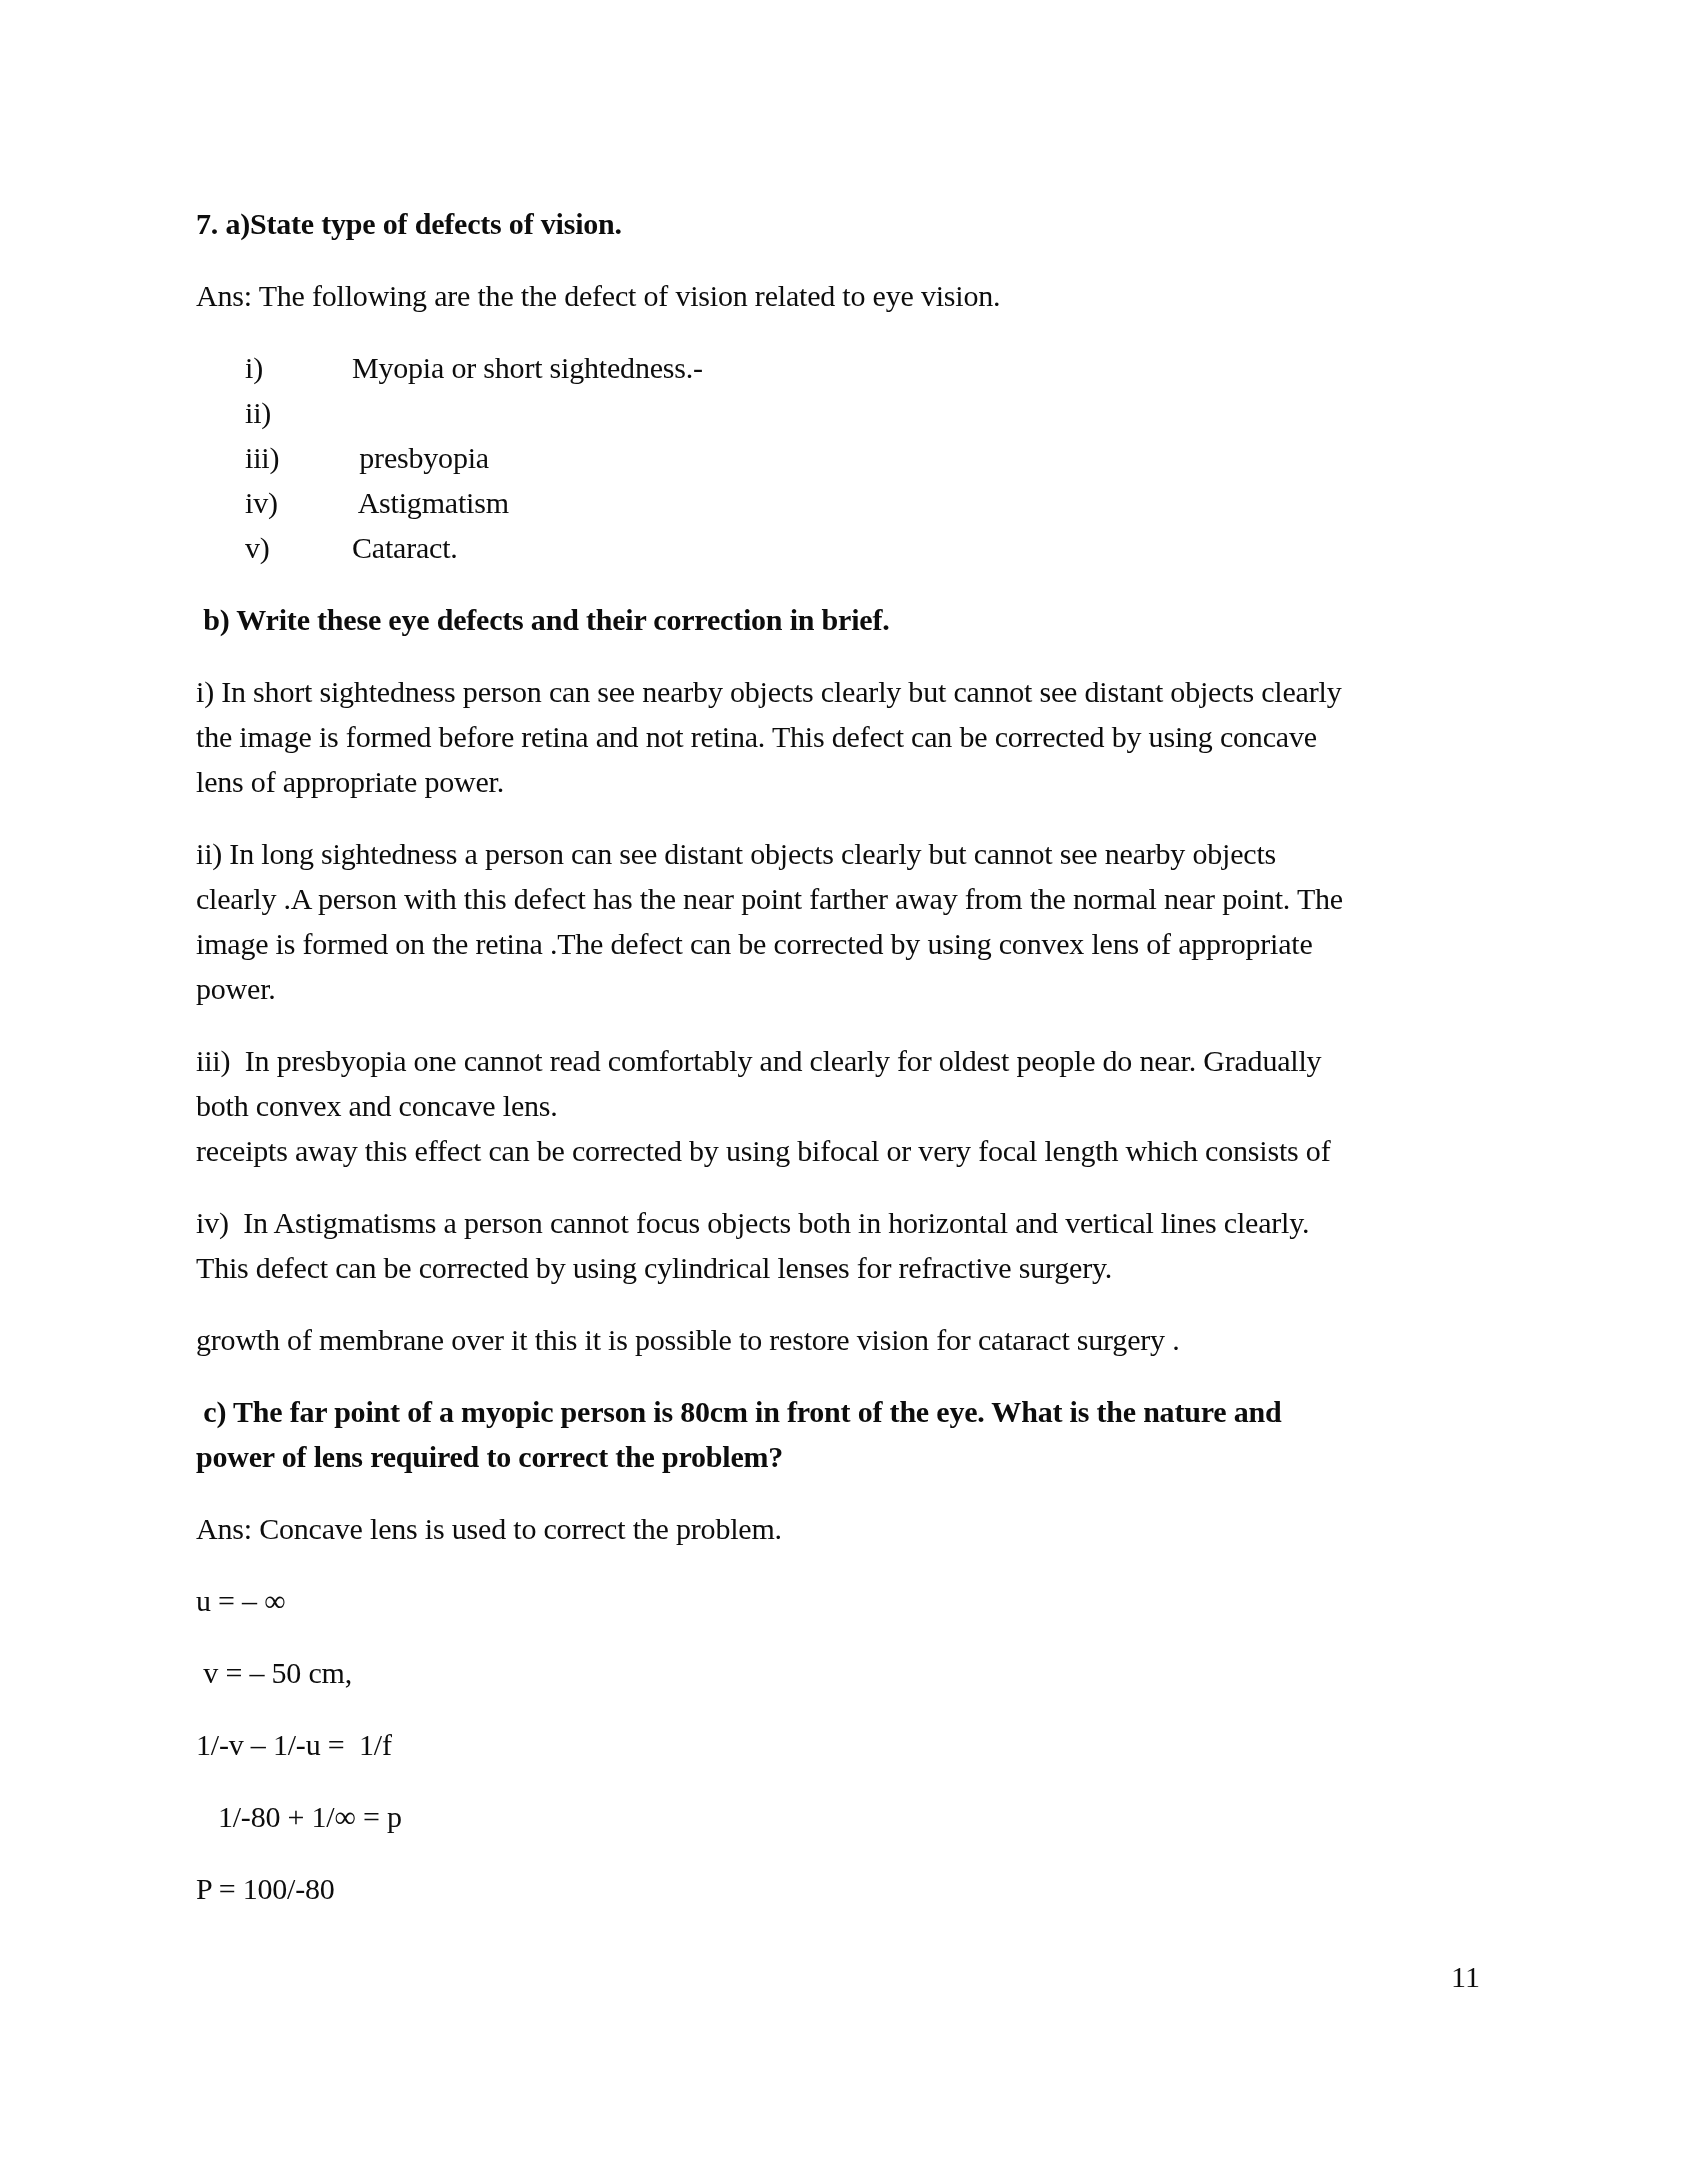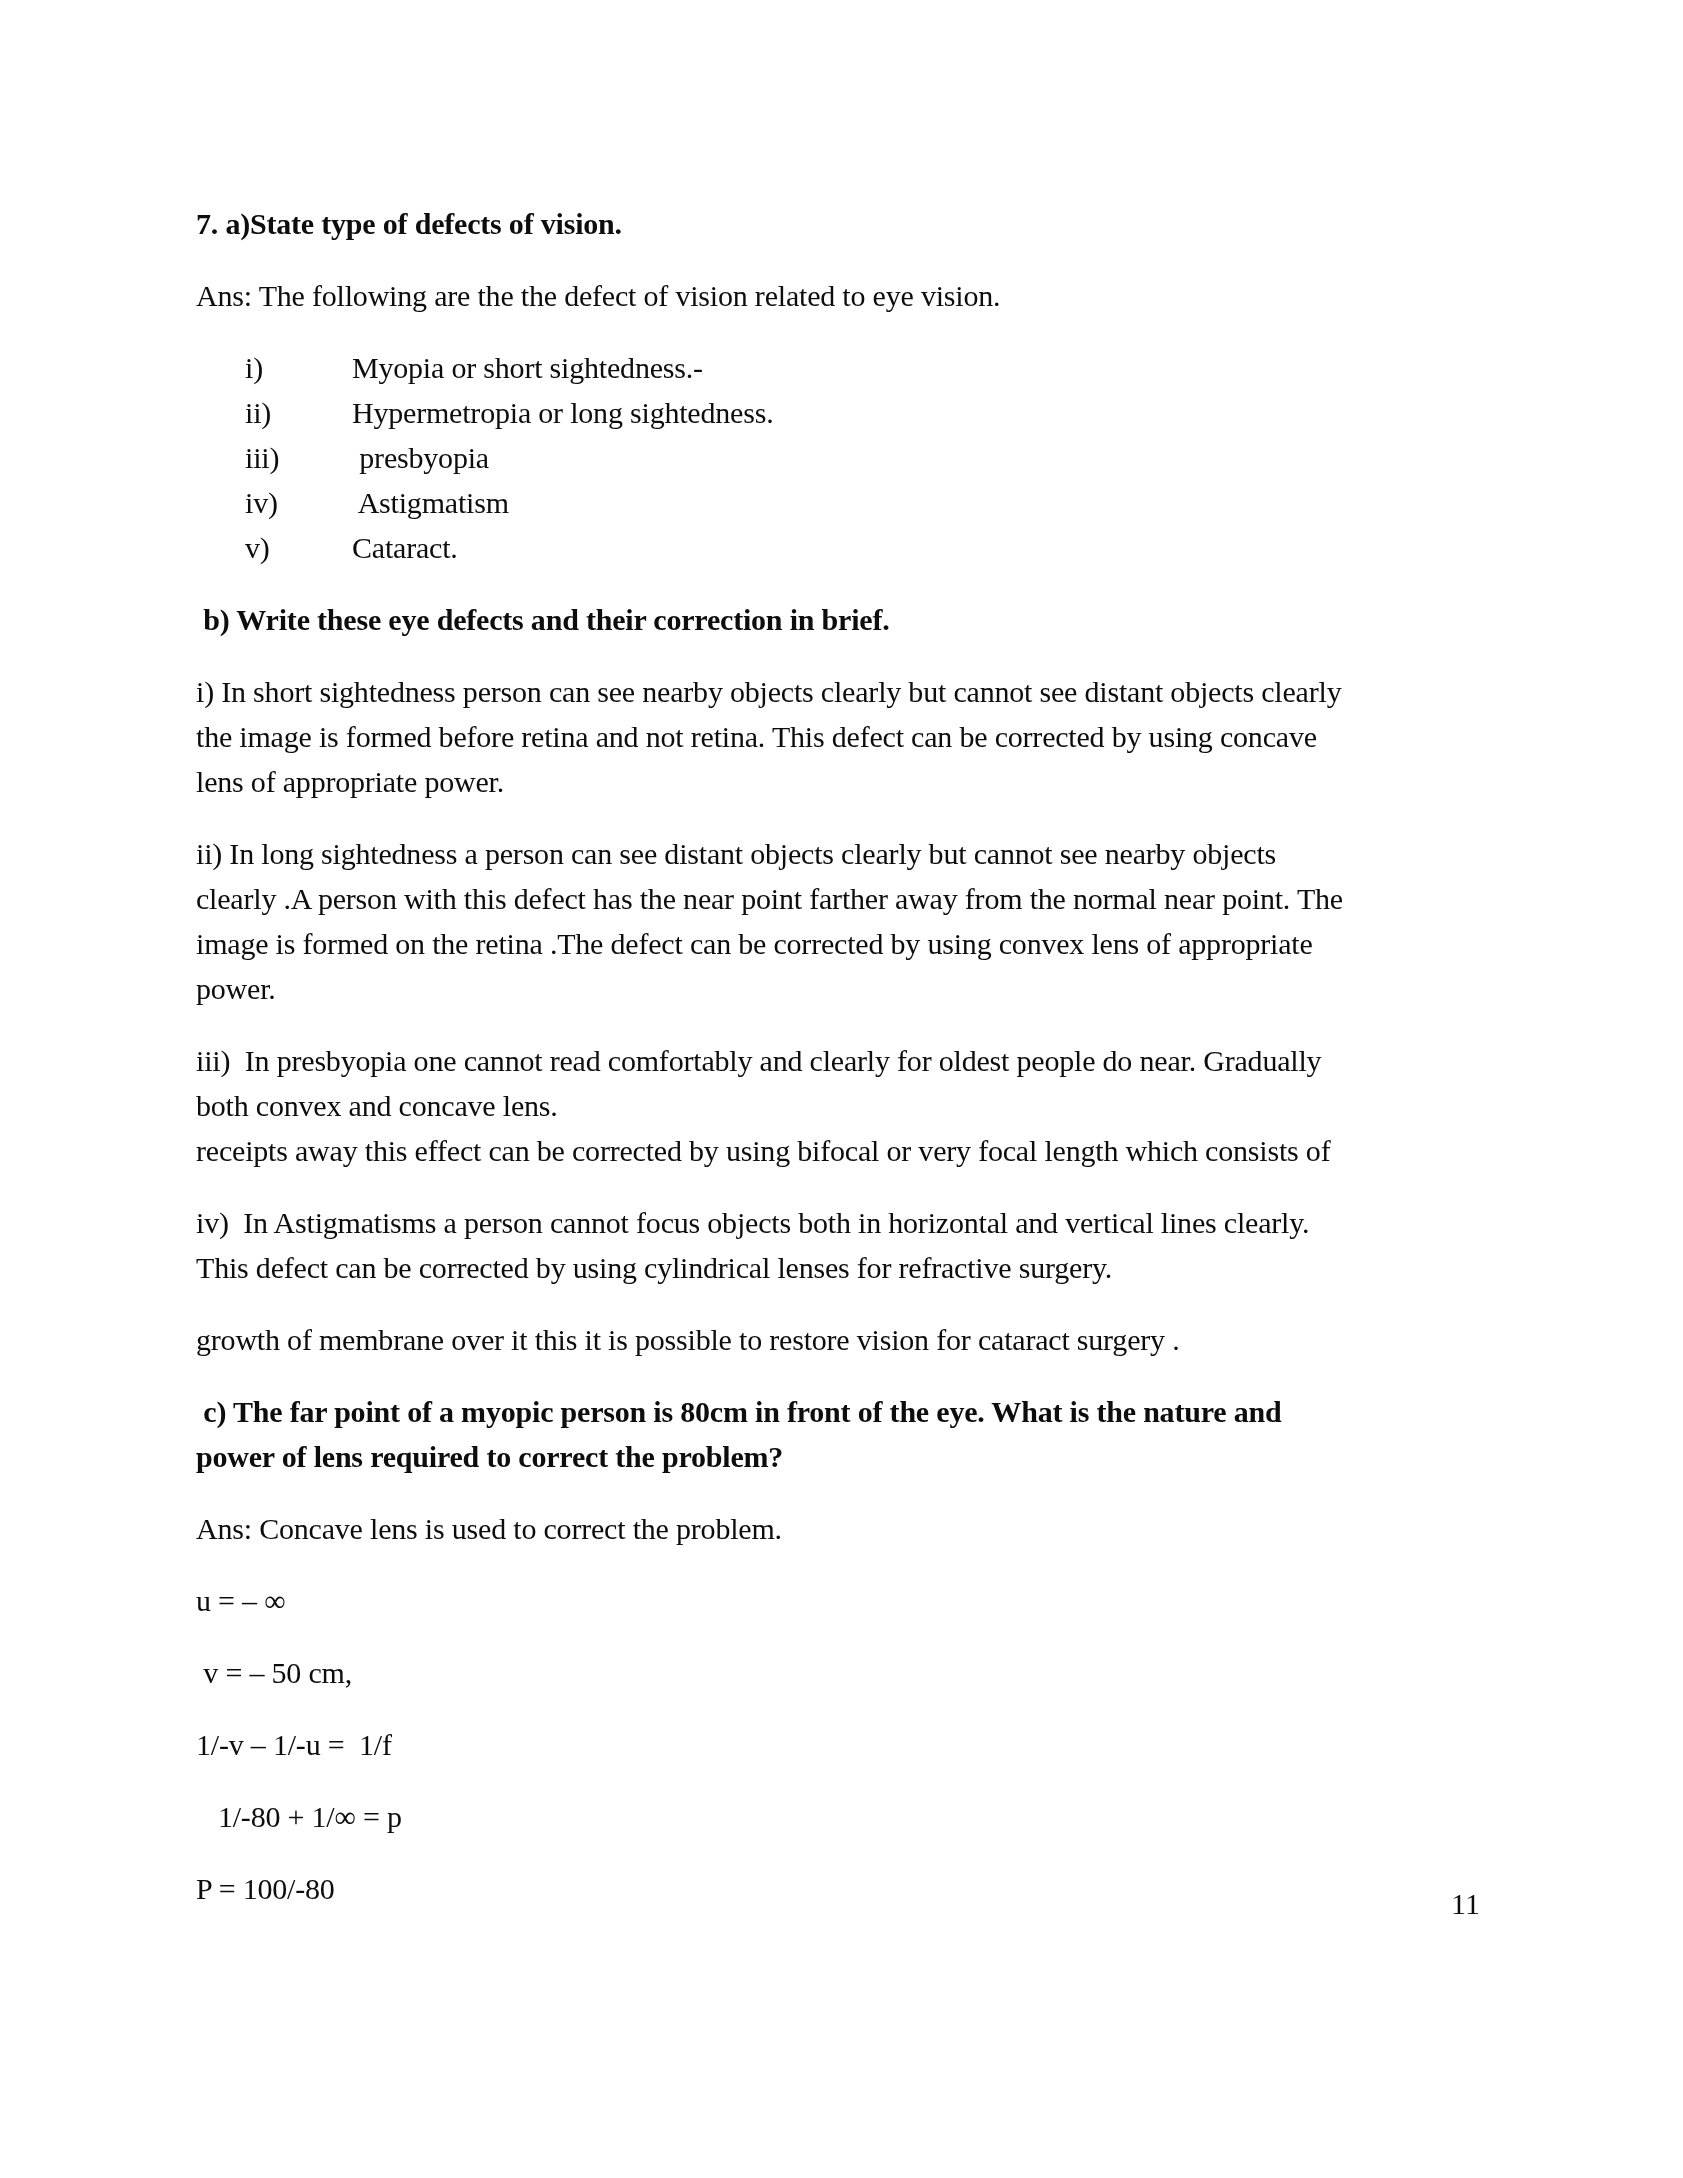--- a/index.html
+++ b/index.html
@@ -44,21 +44,21 @@
     display: flex;
     padding-left: 49px;
   }
   .roman {
     flex: 0 0 107px;
     white-space: pre;
   }
   .page-number {
     position: absolute;
     left: 1451px;
-    top: 1886px;
+    top: 1959px;
     font-size: 30px;
     line-height: 36px;
     text-align: center;
   }
 </style>
 </head>
 <body>
 
 <div class="page">
   <div class="content">
@@ -69,21 +69,20 @@
       <span class="bold inline-pre">Ans:</span><span class="inline-pre"> The following are the the defect of vision related to eye vision.</span>
     </div>
 
     <div class="para">
       <div class="list-item">
         <span class="roman">i)</span>
         <span class="line">Myopia or short sightedness.-</span>
       </div>
       <div class="list-item">
         <span class="roman">ii)</span>
-        <span class="line">Hypermetropia or long sightedness.</span>
       </div>
       <div class="list-item">
         <span class="roman">iii)</span>
         <span class="line"> presbyopia</span>
       </div>
       <div class="list-item">
         <span class="roman">iv)</span>
         <span class="line"> Astigmatism</span>
       </div>
       <div class="list-item">

